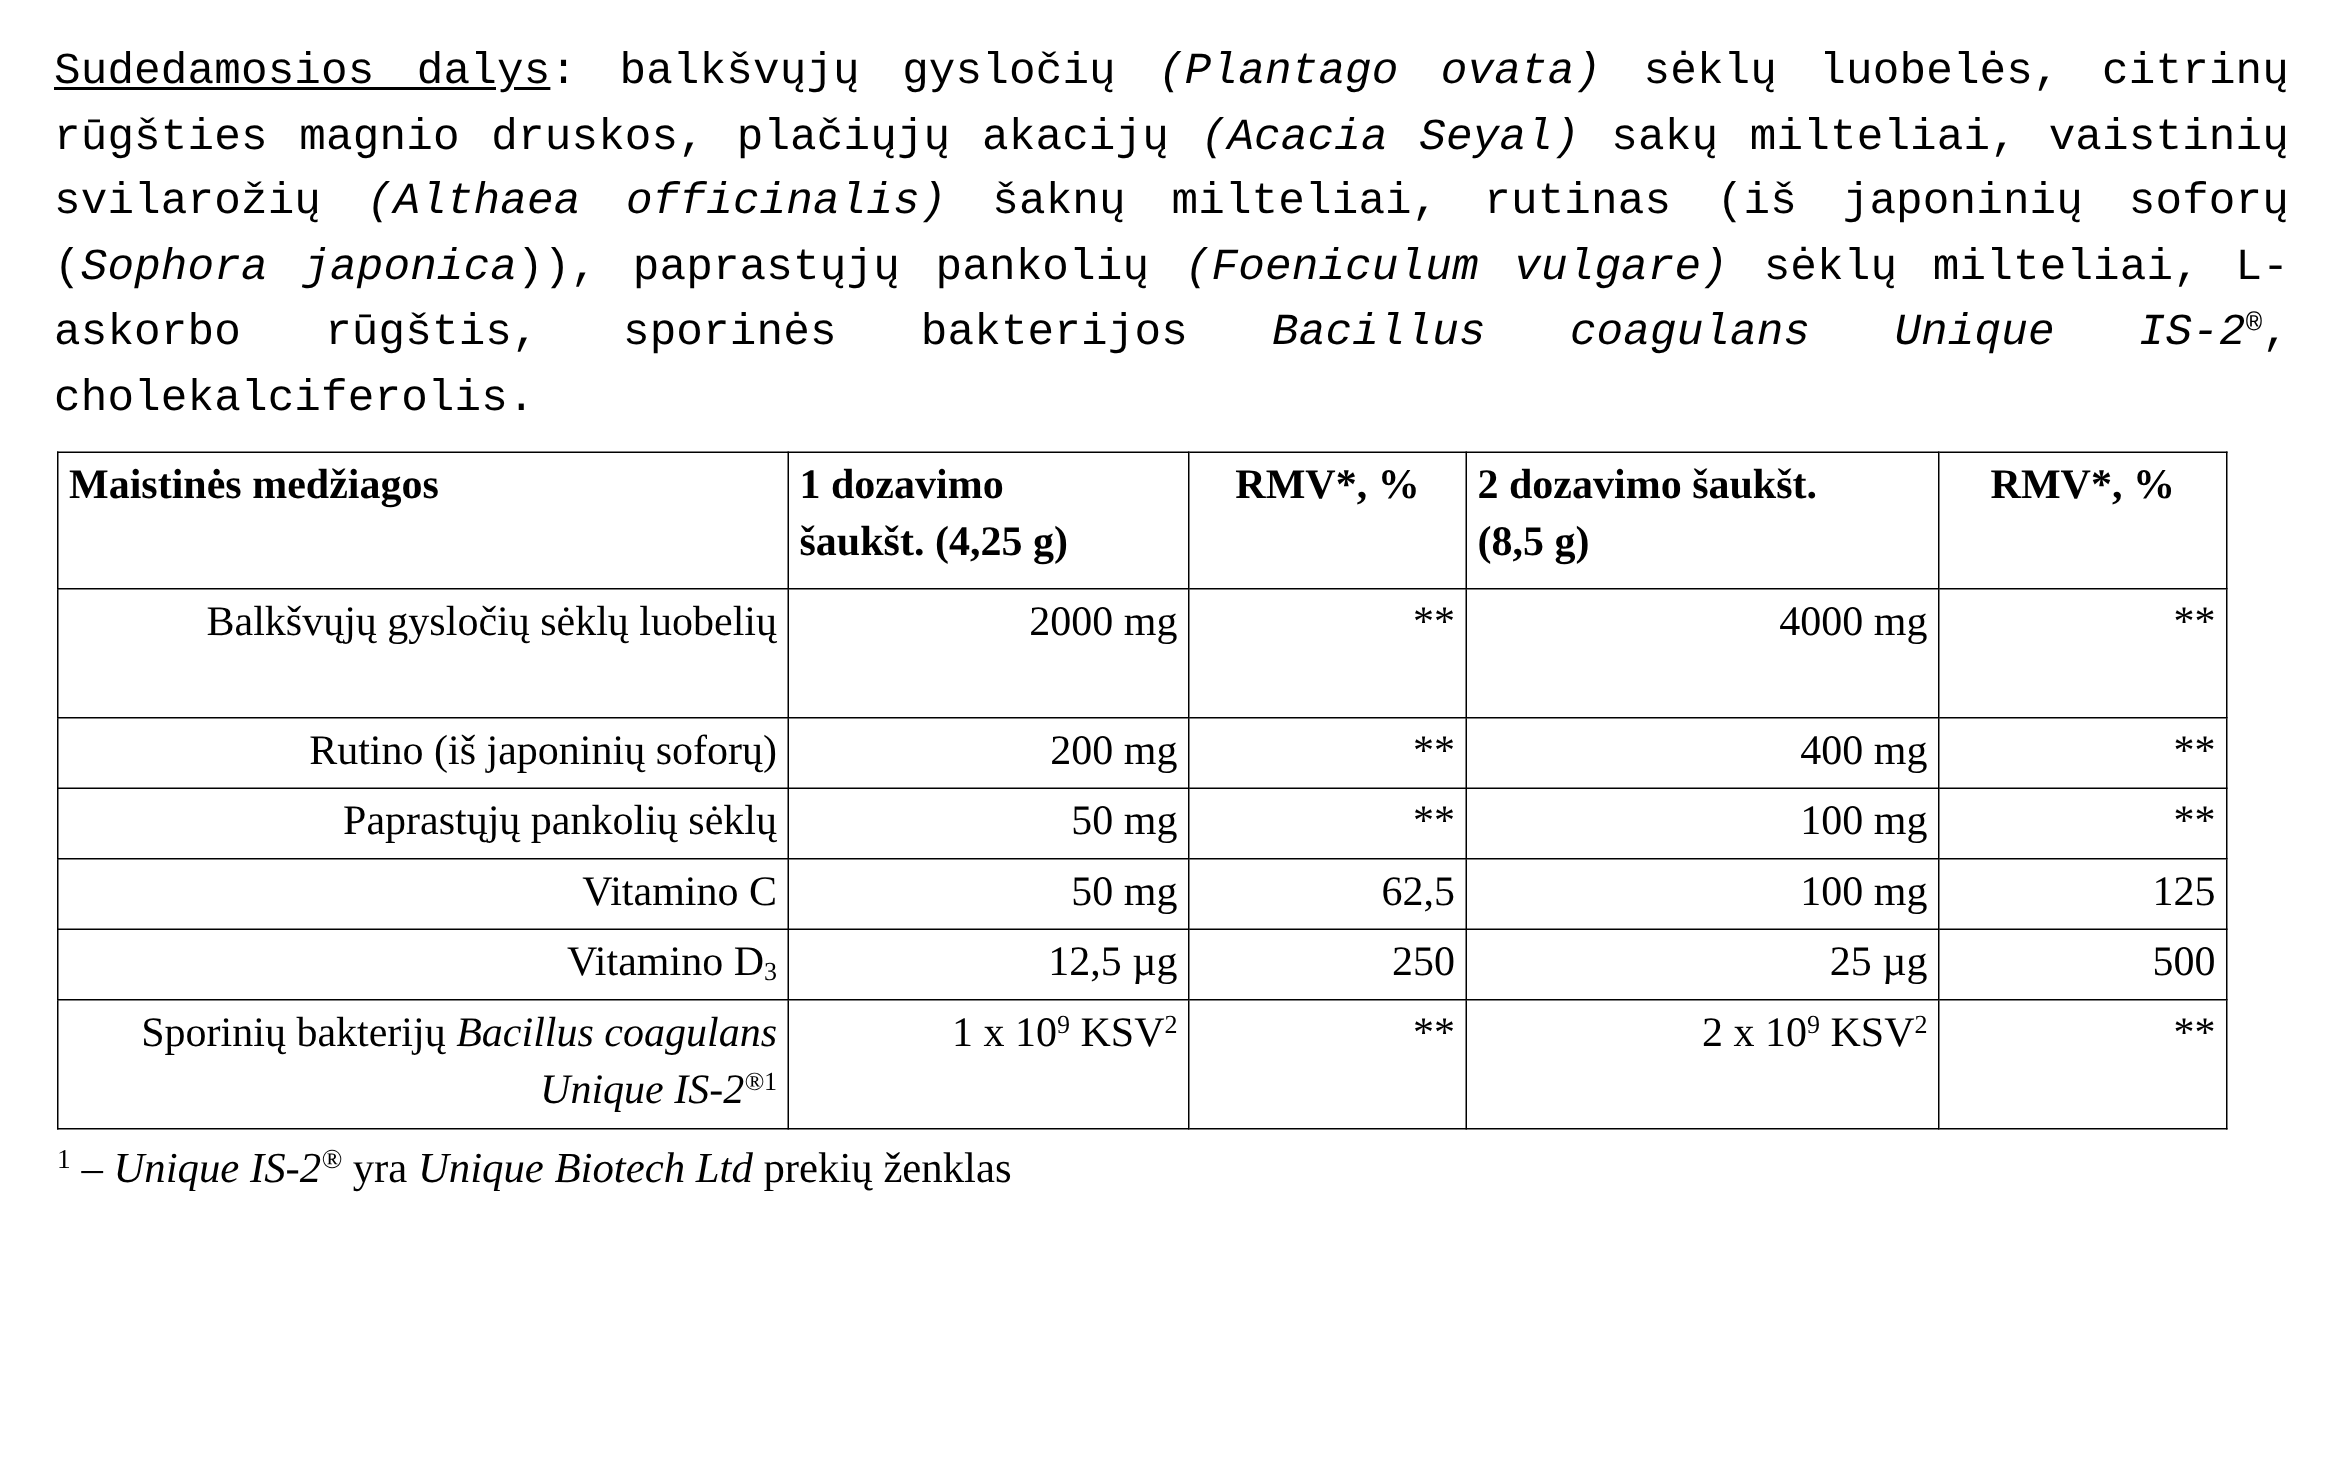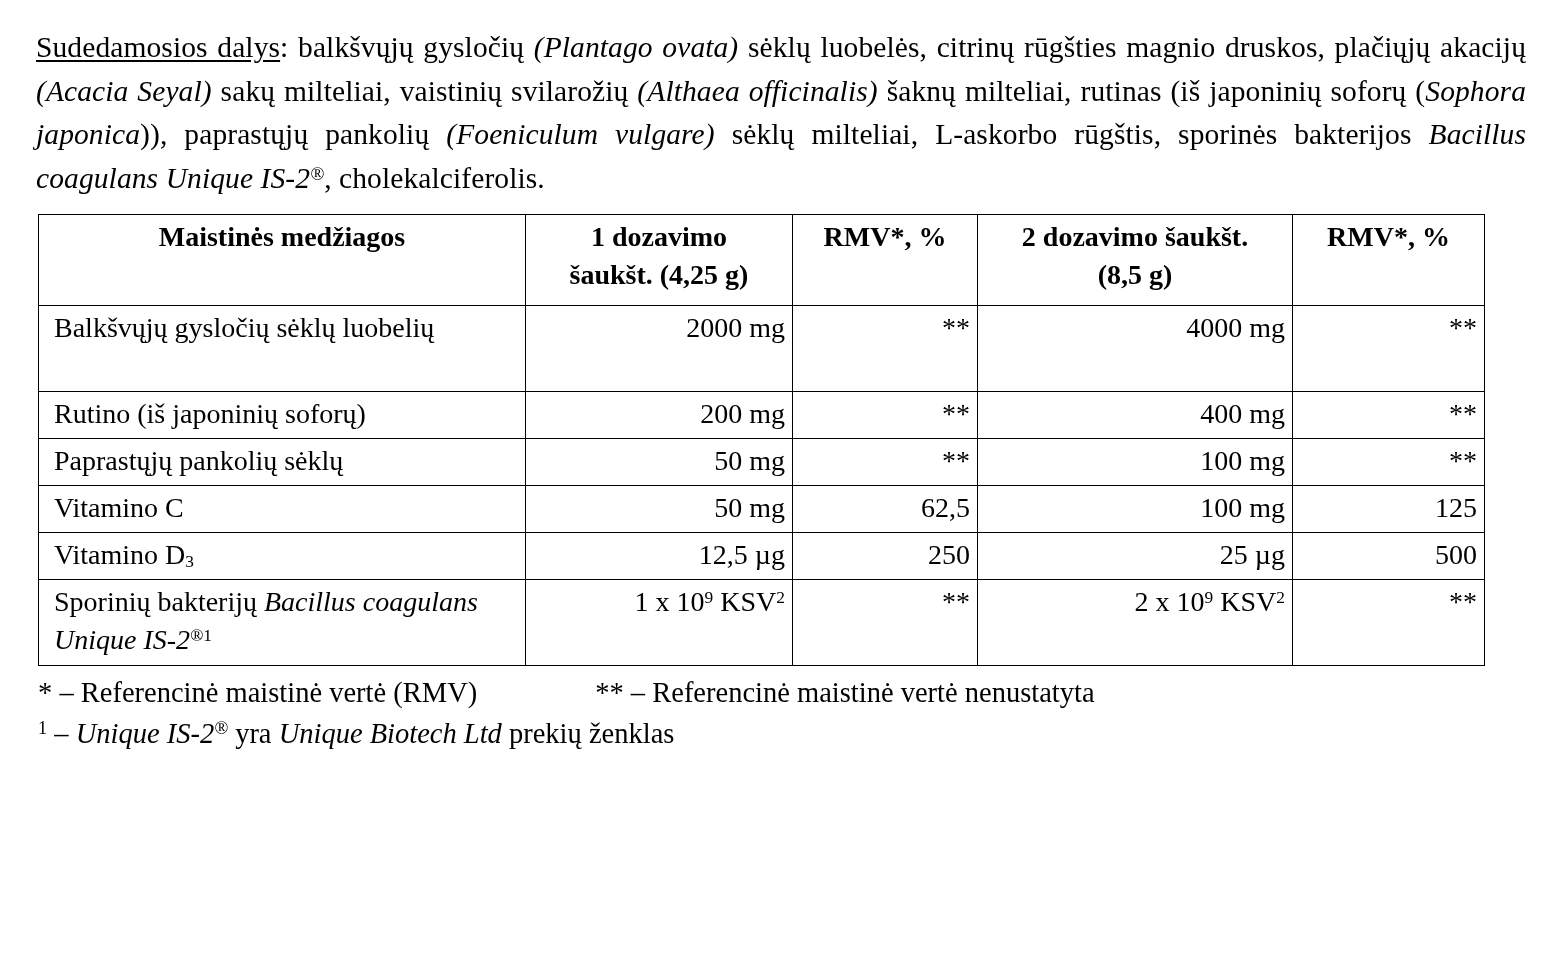--- a/index.html
+++ b/index.html
@@ -23,20 +23,21 @@
   }
 
   
   .ingredients {
     font-size: 29.5px;
     line-height: 43.5px;
     text-align: justify;
     text-justify: inter-word;
     letter-spacing: 0.1px;
     margin: 0 0 12px 0;
+    font-family: Liberation Mono, monospace;
   }
   .ingredients .lead {
     text-decoration: underline;
     text-underline-offset: 3px;
   }
   .ingredients .it {
     font-style: italic;
   }
   sup.reg {
     font-size: 0.62em;
@@ -54,26 +55,26 @@
   }
   .nutri-table th,
   .nutri-table td {
     border: 1.6px solid #000000;
     padding: 3px 7px 5px 7px;
     vertical-align: top;
     line-height: 38px;
   }
   .nutri-table thead th {
     font-weight: bold;
-    text-align: center;
+    text-align: left;
     height: 82px;
     vertical-align: top;
   }
   .nutri-table tbody td.name {
-    text-align: left;
+    text-align: right;
     padding-left: 15px;
   }
   .nutri-table tbody td.num {
     text-align: right;
   }
 
   
   col.c-name { width: 487px; }
   col.c-dose1 { width: 267px; }
   col.c-rmv1 { width: 185px; }
@@ -188,17 +189,16 @@
         <td class="num"><span>1 x 10</span><sup class="num-sup">9</sup><span> KSV</span><sup class="num-sup">2</sup></td>
         <td class="num">**</td>
         <td class="num"><span>2 x 10</span><sup class="num-sup">9</sup><span> KSV</span><sup class="num-sup">2</sup></td>
         <td class="num">**</td>
       </tr>
 
     </tbody>
   </table>
 
   <div class="footnotes">
-    <div class="fn-row"><span>* – Referencinė maistinė vertė (RMV)</span><span class="fn-gap"></span><span>** – Referencinė maistinė vertė nenustatyta</span></div>
     <div><sup class="fn-mark">1</sup><span> – </span><span class="it">Unique IS-2</span><sup class="fn-mark it">®</sup><span> yra </span><span class="it">Unique Biotech Ltd</span><span> prekių ženklas</span></div>
   </div>
 
 </div>
 
 </body></html>

